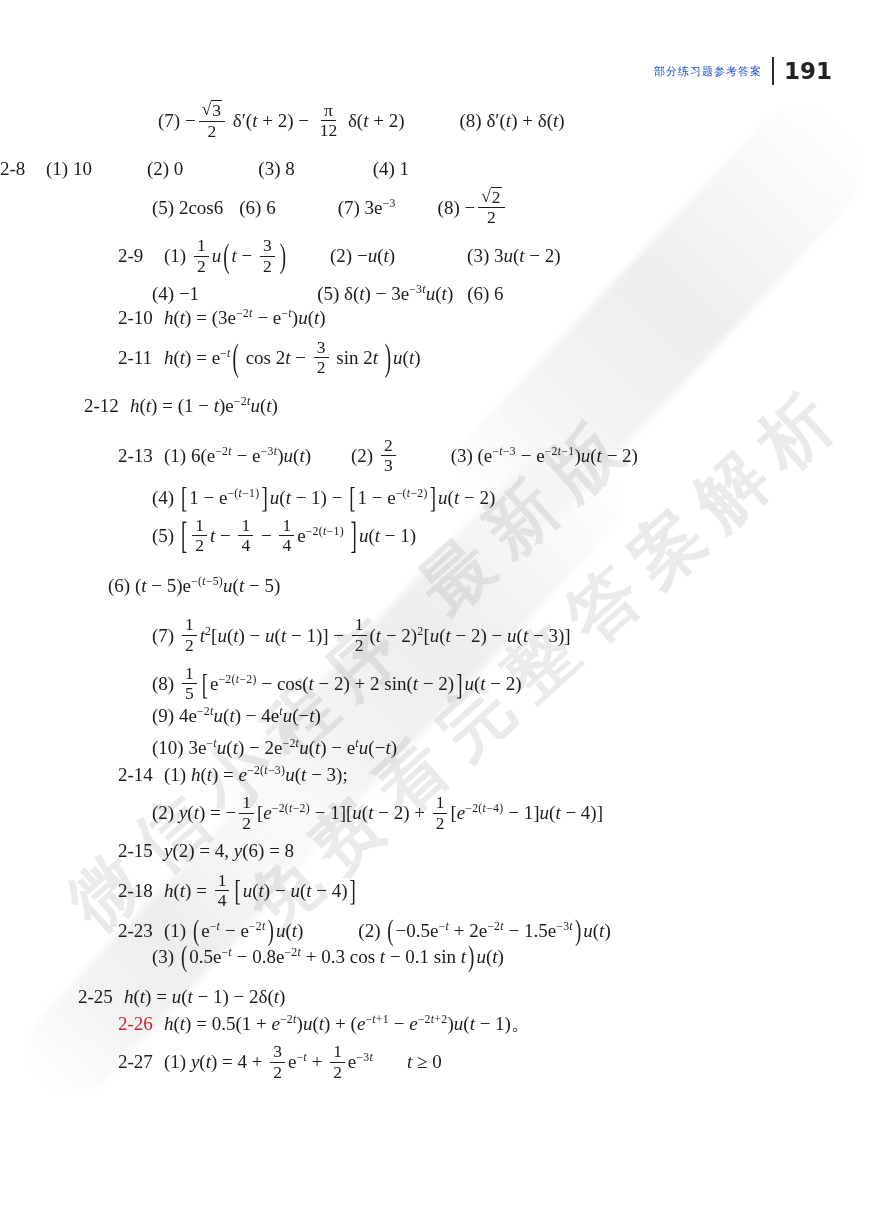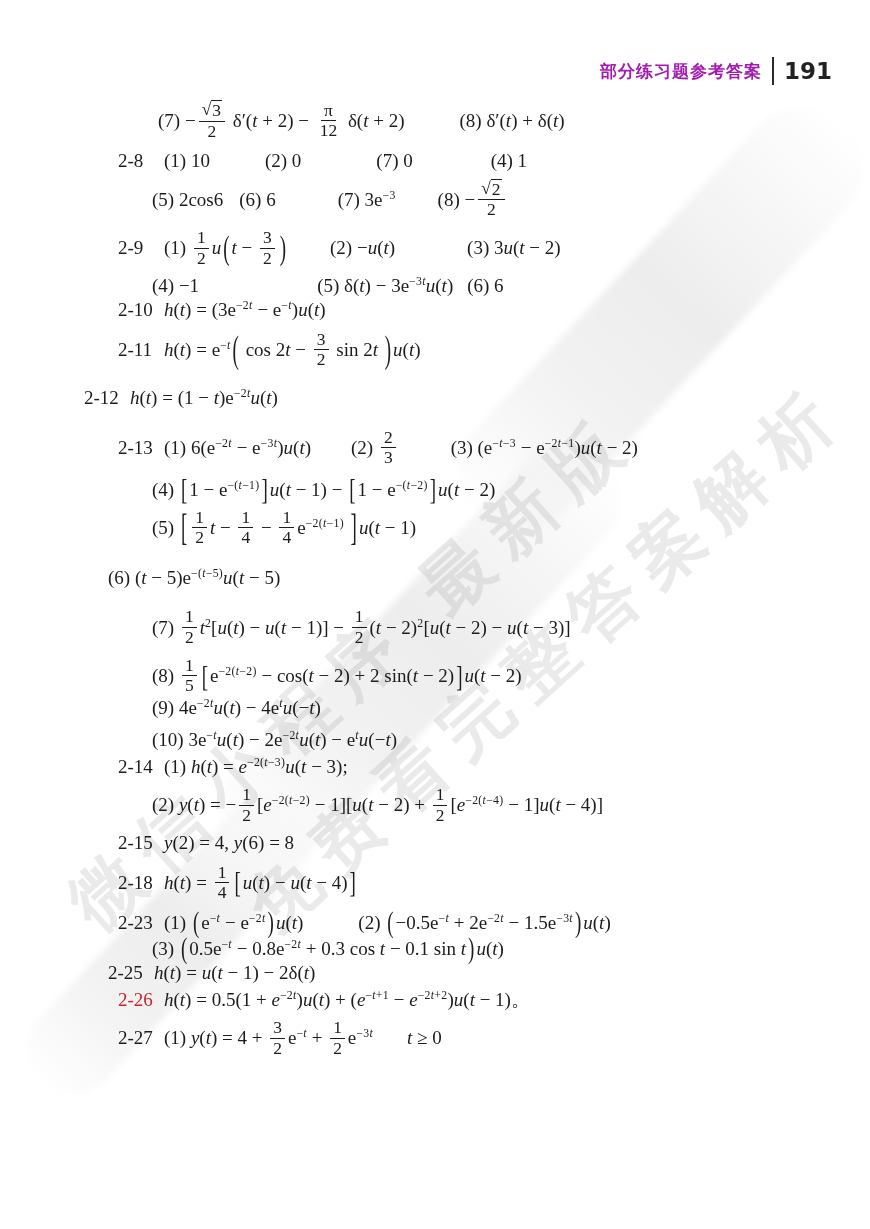--- a/index.html
+++ b/index.html
@@ -11,21 +11,21 @@
     font-family:"Liberation Serif","DejaVu Serif",serif;
     color:#1c1c1c;
   }
   
   .header{
     position:absolute;top:57px;right:38px;
     display:flex;align-items:center;gap:10px;
     font-family:"DejaVu Sans","Liberation Sans",sans-serif;
     z-index:2;
   }
-  .header .title{font-size:17px;font-weight:700;letter-spacing:1px;color:#a21caf;}
+  .header .title{font-size:11px;font-weight:400;letter-spacing:1px;color:#1d4ed8;}
   .header .vbar{width:2px;height:28px;background:#2a2a2a;}
   .header .pageno{font-size:23px;font-weight:600;color:#222;}
   
   .wmwrap{
     position:absolute;left:50px;top:880px;
     transform:rotate(-42deg);transform-origin:0 0;
     z-index:0;pointer-events:none;white-space:nowrap;
     font-family:"DejaVu Sans","Liberation Sans",sans-serif;
   }
   .wmline{font-size:70px;font-weight:700;letter-spacing:16px;color:rgba(125,125,125,0.16);}
@@ -67,39 +67,39 @@
   </div>
 
   <div class="header">
     <span class="title">部分练习题参考答案</span>
     <span class="vbar"></span>
     <span class="pageno">191</span>
   </div>
 
   <div class="content">
       <div class="line" style="padding-left: 158px;"><span class="m">(7) −</span><span class="fr"><span class="n"><span class="rad">√<span class="rv">3</span></span></span><span class="d">2</span></span><span class="m"> δ′(<i>t</i> + 2) − </span><span class="fr"><span class="n">π</span><span class="d">12</span></span><span class="m"> δ(<i>t</i> + 2)</span><span class="sp" style="width: 55px;"></span><span class="m">(8) δ′(<i>t</i>) + δ(<i>t</i>)</span></div>
-      <div class="line" style="padding-left: 118px; margin-top: 8px;"><span class="lab">2-8</span><span class="m">(1) 10</span><span class="sp" style="width: 55px;"></span><span class="m">(2) 0</span><span class="sp" style="width: 75px;"></span><span class="m">(7) 0</span><span class="sp" style="width: 78px;"></span><span class="m">(4) 1</span></div>
+      <div class="line" style="margin-top: 16px;"><span class="lab">2-8</span><span class="m">(1) 10</span><span class="sp" style="width: 55px;"></span><span class="m">(2) 0</span><span class="sp" style="width: 75px;"></span><span class="m">(3) 8</span><span class="sp" style="width: 78px;"></span><span class="m">(4) 1</span></div>
       <div class="line" style="padding-left: 152px; margin-top: 6px;"><span class="m">(5) 2cos6</span><span class="sp" style="width: 16px;"></span><span class="m">(6) 6</span><span class="sp" style="width: 62px;"></span><span class="m">(7) 3e<sup>−3</sup></span><span class="sp" style="width: 42px;"></span><span class="m">(8) −</span><span class="fr"><span class="n"><span class="rad">√<span class="rv">2</span></span></span><span class="d">2</span></span></div>
       <div class="line" style="padding-left: 118px; margin-top: 8px;"><span class="lab">2-9</span><span class="m">(1) </span><span class="fr"><span class="n">1</span><span class="d">2</span></span><span class="m"><i>u</i></span><span class="big" style="transform: scaleY(1.8);">(</span><span class="m"><i>t</i> − </span><span class="fr"><span class="n">3</span><span class="d">2</span></span><span class="big" style="transform: scaleY(1.8);">)</span><span class="sp" style="width: 42px;"></span><span class="m">(2) −<i>u</i>(<i>t</i>)</span><span class="sp" style="width: 72px;"></span><span class="m">(3) 3<i>u</i>(<i>t</i> − 2)</span></div>
       <div class="line" style="padding-left: 152px; margin-top: 6px;"><span class="m">(4) −1</span><span class="sp" style="width: 118px;"></span><span class="m">(5) δ(<i>t</i>) − 3e<sup>−3<i>t</i></sup><i>u</i>(<i>t</i>)</span><span class="sp" style="width: 14px;"></span><span class="m">(6) 6</span></div>
       <div class="line" style="padding-left: 118px; "><span class="lab">2-10</span><span class="m"><i>h</i>(<i>t</i>) = (3e<sup>−2<i>t</i></sup> − e<sup>−<i>t</i></sup>)<i>u</i>(<i>t</i>)</span></div>
       <div class="line" style="padding-left: 118px; margin-top: 8px;"><span class="lab">2-11</span><span class="m"><i>h</i>(<i>t</i>) = e<sup>−<i>t</i></sup></span><span class="big" style="transform: scaleY(2);">(</span><span class="m"> cos 2<i>t</i> − </span><span class="fr"><span class="n">3</span><span class="d">2</span></span><span class="m"> sin 2<i>t</i> </span><span class="big" style="transform: scaleY(2);">)</span><span class="m"><i>u</i>(<i>t</i>)</span></div>
       <div class="line" style="padding-left: 84px; margin-top: 16px;"><span class="lab">2-12</span><span class="m"><i>h</i>(<i>t</i>) = (1 − <i>t</i>)e<sup>−2<i>t</i></sup><i>u</i>(<i>t</i>)</span></div>
       <div class="line" style="padding-left: 118px; margin-top: 18px;"><span class="lab">2-13</span><span class="m">(1) 6(e<sup>−2<i>t</i></sup> − e<sup>−3<i>t</i></sup>)<i>u</i>(<i>t</i>)</span><span class="sp" style="width: 40px;"></span><span class="m">(2) </span><span class="fr"><span class="n">2</span><span class="d">3</span></span><span class="sp" style="width: 52px;"></span><span class="m">(3) (e<sup>−<i>t</i>−3</sup> − e<sup>−2<i>t</i>−1</sup>)<i>u</i>(<i>t</i> − 2)</span></div>
       <div class="line" style="padding-left: 152px; margin-top: 10px;"><span class="m">(4) </span><span class="big" style="transform: scaleY(1.5);">[</span><span class="m">1 − e<sup>−(<i>t</i>−1)</sup></span><span class="big" style="transform: scaleY(1.5);">]</span><span class="m"><i>u</i>(<i>t</i> − 1) − </span><span class="big" style="transform: scaleY(1.5);">[</span><span class="m">1 − e<sup>−(<i>t</i>−2)</sup></span><span class="big" style="transform: scaleY(1.5);">]</span><span class="m"><i>u</i>(<i>t</i> − 2)</span></div>
       <div class="line" style="padding-left: 152px; margin-top: 6px;"><span class="m">(5) </span><span class="big" style="transform: scaleY(2);">[</span><span class="fr"><span class="n">1</span><span class="d">2</span></span><span class="m"><i>t</i> − </span><span class="fr"><span class="n">1</span><span class="d">4</span></span><span class="m"> − </span><span class="fr"><span class="n">1</span><span class="d">4</span></span><span class="m">e<sup>−2(<i>t</i>−1)</sup> </span><span class="big" style="transform: scaleY(2);">]</span><span class="m"><i>u</i>(<i>t</i> − 1)</span></div>
       <div class="line" style="padding-left: 108px; margin-top: 18px;"><span class="m">(6) (<i>t</i> − 5)e<sup>−(<i>t</i>−5)</sup><i>u</i>(<i>t</i> − 5)</span></div>
       <div class="line" style="padding-left: 152px; margin-top: 18px;"><span class="m">(7) </span><span class="fr"><span class="n">1</span><span class="d">2</span></span><span class="m"><i>t</i><sup>2</sup>[<i>u</i>(<i>t</i>) − <i>u</i>(<i>t</i> − 1)] − </span><span class="fr"><span class="n">1</span><span class="d">2</span></span><span class="m">(<i>t</i> − 2)<sup>2</sup>[<i>u</i>(<i>t</i> − 2) − <i>u</i>(<i>t</i> − 3)]</span></div>
       <div class="line" style="padding-left: 152px; margin-top: 8px;"><span class="m">(8) </span><span class="fr"><span class="n">1</span><span class="d">5</span></span><span class="big" style="transform: scaleY(1.6);">[</span><span class="m">e<sup>−2(<i>t</i>−2)</sup> − cos(<i>t</i> − 2) + 2 sin(<i>t</i> − 2)</span><span class="big" style="transform: scaleY(1.6);">]</span><span class="m"><i>u</i>(<i>t</i> − 2)</span></div>
       <div class="line" style="padding-left: 152px; "><span class="m">(9) 4e<sup>−2<i>t</i></sup><i>u</i>(<i>t</i>) − 4e<sup><i>t</i></sup><i>u</i>(−<i>t</i>)</span></div>
       <div class="line" style="padding-left: 152px; margin-top: 8px;"><span class="m">(10) 3e<sup>−<i>t</i></sup><i>u</i>(<i>t</i>) − 2e<sup>−2<i>t</i></sup><i>u</i>(<i>t</i>) − e<sup><i>t</i></sup><i>u</i>(−<i>t</i>)</span></div>
       <div class="line" style="padding-left: 118px; margin-top: 4px;"><span class="lab">2-14</span><span class="m">(1) <i>h</i>(<i>t</i>) = <i>e</i><sup>−2(<i>t</i>−3)</sup><i>u</i>(<i>t</i> − 3);</span></div>
       <div class="line" style="padding-left: 152px; margin-top: 6px;"><span class="m">(2) <i>y</i>(<i>t</i>) = −</span><span class="fr"><span class="n">1</span><span class="d">2</span></span><span class="m">[<i>e</i><sup>−2(<i>t</i>−2)</sup> − 1][<i>u</i>(<i>t</i> − 2) + </span><span class="fr"><span class="n">1</span><span class="d">2</span></span><span class="m">[<i>e</i><sup>−2(<i>t</i>−4)</sup> − 1]<i>u</i>(<i>t</i> − 4)]</span></div>
       <div class="line" style="padding-left: 118px; margin-top: 6px;"><span class="lab">2-15</span><span class="m"><i>y</i>(2) = 4, <i>y</i>(6) = 8</span></div>
       <div class="line" style="padding-left: 118px; margin-top: 8px;"><span class="lab">2-18</span><span class="m"><i>h</i>(<i>t</i>) = </span><span class="fr"><span class="n">1</span><span class="d">4</span></span><span class="big" style="transform: scaleY(1.5);">[</span><span class="m"><i>u</i>(<i>t</i>) − <i>u</i>(<i>t</i> − 4)</span><span class="big" style="transform: scaleY(1.5);">]</span></div>
       <div class="line" style="padding-left: 118px; margin-top: 8px;"><span class="lab">2-23</span><span class="m">(1) </span><span class="big" style="transform: scaleY(1.5);">(</span><span class="m">e<sup>−<i>t</i></sup> − e<sup>−2<i>t</i></sup></span><span class="big" style="transform: scaleY(1.5);">)</span><span class="m"><i>u</i>(<i>t</i>)</span><span class="sp" style="width: 55px;"></span><span class="m">(2) </span><span class="big" style="transform: scaleY(1.5);">(</span><span class="m">−0.5e<sup>−<i>t</i></sup> + 2e<sup>−2<i>t</i></sup> − 1.5e<sup>−3<i>t</i></sup></span><span class="big" style="transform: scaleY(1.5);">)</span><span class="m"><i>u</i>(<i>t</i>)</span></div>
       <div class="line" style="padding-left: 152px; margin-top: 2px;"><span class="m">(3) </span><span class="big" style="transform: scaleY(1.5);">(</span><span class="m">0.5e<sup>−<i>t</i></sup> − 0.8e<sup>−2<i>t</i></sup> + 0.3 cos <i>t</i> − 0.1 sin <i>t</i></span><span class="big" style="transform: scaleY(1.5);">)</span><span class="m"><i>u</i>(<i>t</i>)</span></div>
-      <div class="line" style="padding-left: 108px; margin-top: 0;"><span class="lab">2-25</span><span class="m"><i>h</i>(<i>t</i>) = <i>u</i>(<i>t</i> − 1) − 2δ(<i>t</i>)</span></div>
+      <div class="line" style="padding-left: 78px; margin-top: 16px;"><span class="lab">2-25</span><span class="m"><i>h</i>(<i>t</i>) = <i>u</i>(<i>t</i> − 1) − 2δ(<i>t</i>)</span></div>
       <div class="line" style="padding-left: 118px; margin-top: 4px;"><span class="lab red">2-26</span><span class="m"><i>h</i>(<i>t</i>) = 0.5(1 + <i>e</i><sup>−2<i>t</i></sup>)<i>u</i>(<i>t</i>) + (<i>e</i><sup>−<i>t</i>+1</sup> − <i>e</i><sup>−2<i>t</i>+2</sup>)<i>u</i>(<i>t</i> − 1)。</span></div>
       <div class="line" style="padding-left: 118px; margin-top: 6px;"><span class="lab">2-27</span><span class="m">(1) <i>y</i>(<i>t</i>) = 4 + </span><span class="fr"><span class="n">3</span><span class="d">2</span></span><span class="m">e<sup>−<i>t</i></sup> + </span><span class="fr"><span class="n">1</span><span class="d">2</span></span><span class="m">e<sup>−3<i>t</i></sup></span><span class="sp" style="width: 34px;"></span><span class="m"><i>t</i> ≥ 0</span></div>
     </div>
 
 </div>
 
 </body></html>

